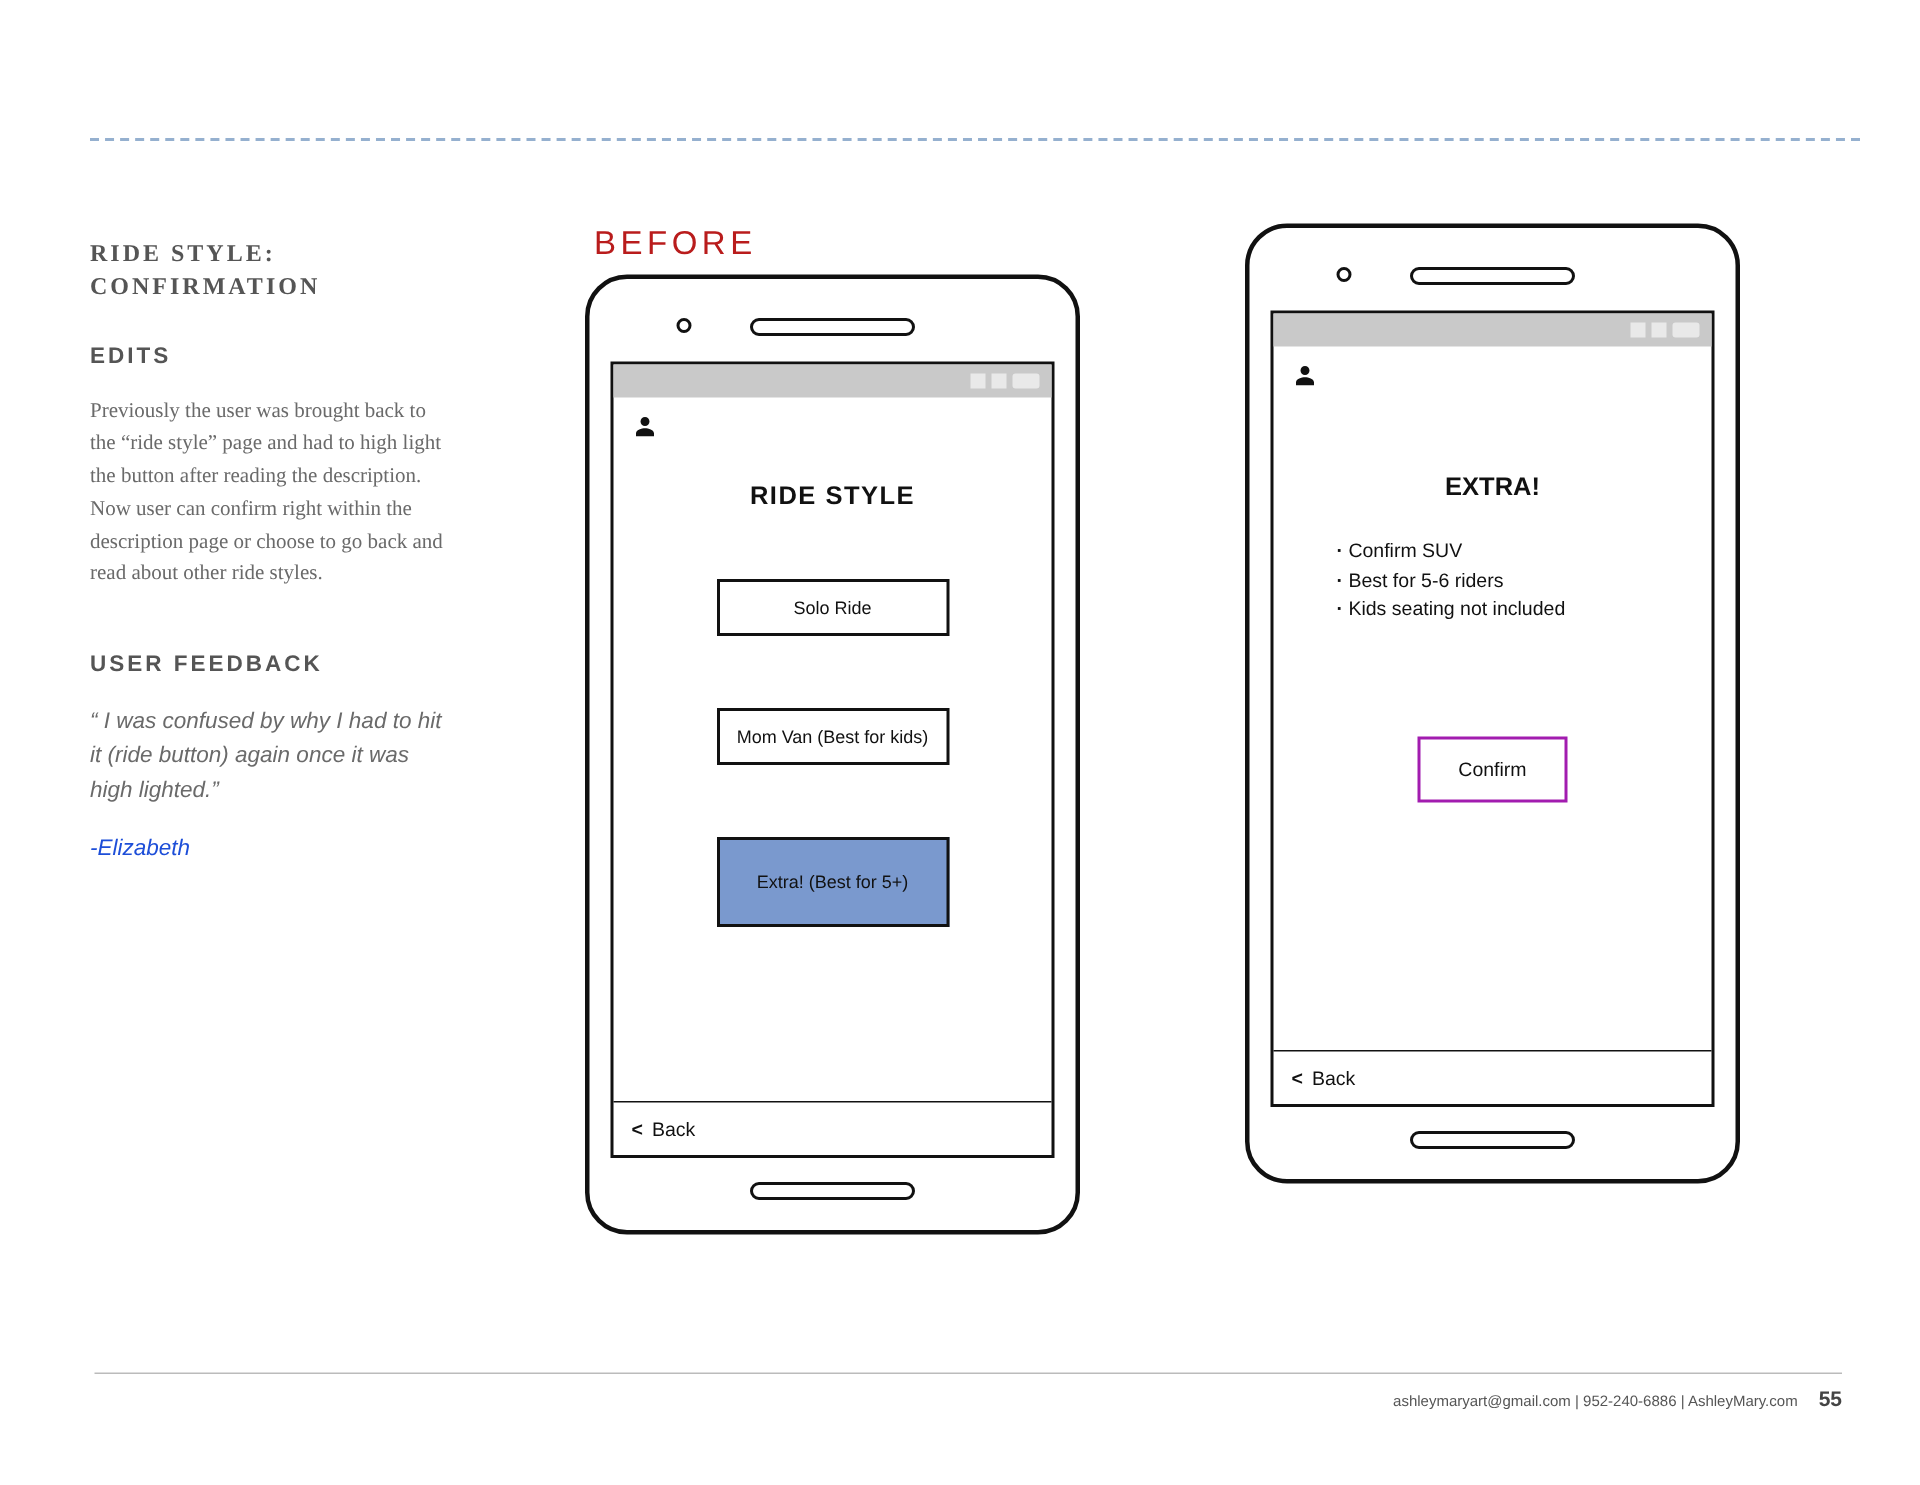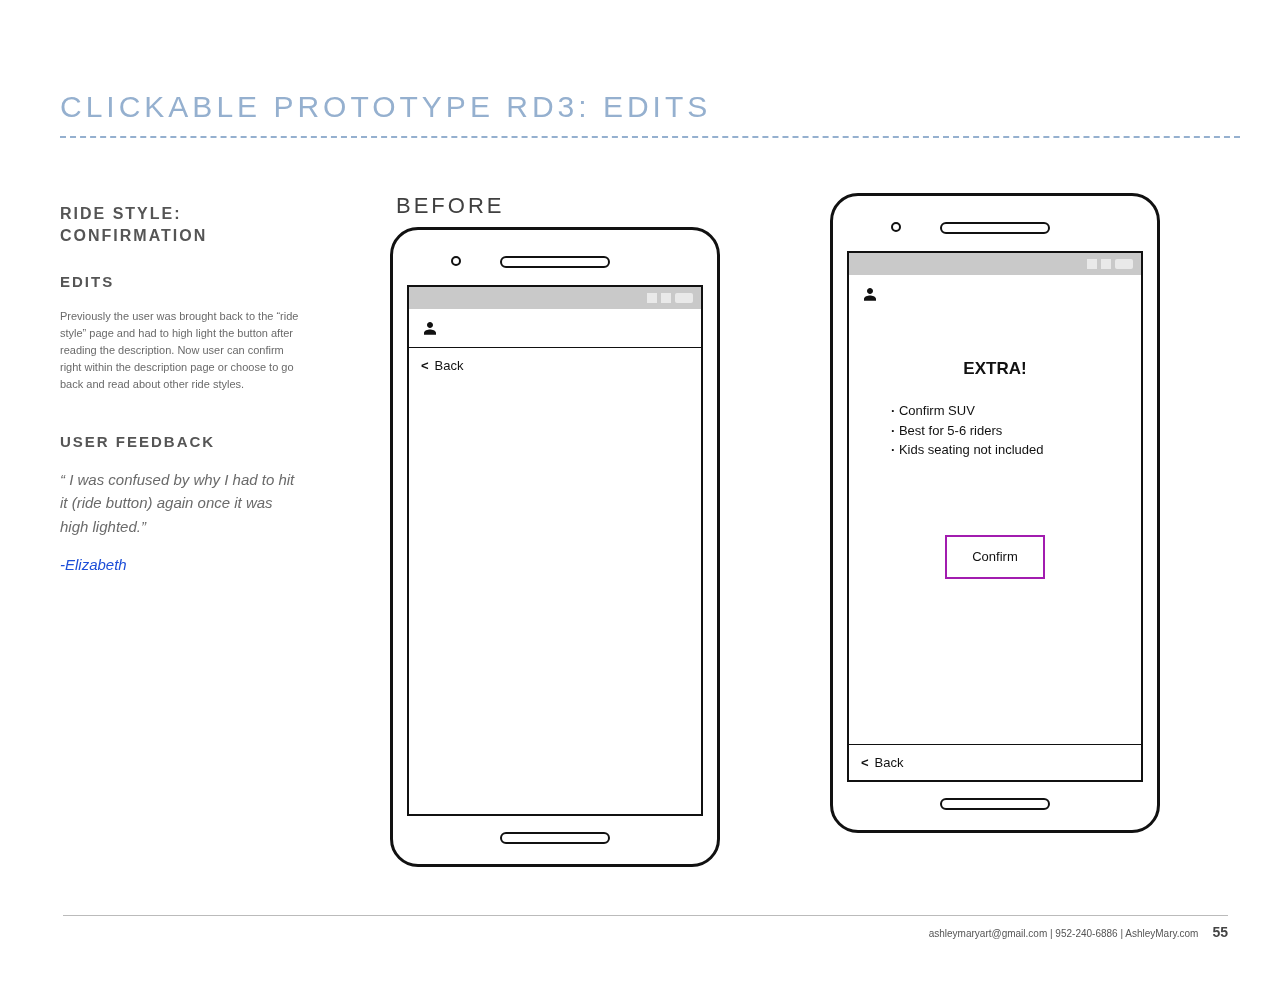--- a/index.html
+++ b/index.html
@@ -34,35 +34,37 @@
     flex: 0 0 290px;
     padding-top: 10px;
   }
   .section-sub {
     font-size: 16px;
     letter-spacing: 2px;
     font-weight: 600;
     color: #555;
     line-height: 1.4;
     margin-bottom: 25px;
+    font-family: Liberation Serif, serif;
   }
   .section-label {
     font-size: 15px;
     letter-spacing: 2px;
     font-weight: 600;
     color: #555;
     margin-bottom: 18px;
   }
   .body-text {
-    font-size: 11px;
+    font-size: 14px;
     color: #6a6a6a;
     line-height: 1.55;
     max-width: 240px;
     margin-bottom: 40px;
     font-weight: 300;
+    font-family: Liberation Serif, serif;
   }
   .quote {
     font-size: 15px;
     font-style: italic;
     color: #6a6a6a;
     line-height: 1.55;
     max-width: 240px;
     margin-bottom: 18px;
     font-weight: 300;
   }
@@ -72,21 +74,21 @@
     color: #1d4ed8;
     font-weight: 300;
   }
   .mockcol {
     flex: 0 0 auto;
     width: 400px;
   }
   .mock-label {
     font-size: 22px;
     letter-spacing: 3px;
-    color: #404040;
+    color: #b91c1c;
     font-weight: 500;
     margin-bottom: 8px;
     padding-left: 6px;
   }
 
   
   .phone {
     width: 330px;
     height: 640px;
     border: 3px solid #111;
@@ -230,21 +232,20 @@
     font-size: 10px;
     color: #555;
     gap: 14px;
   }
   .pagenum { font-size: 14px; font-weight: 600; color: #444; }
 </style>
 </head>
 <body>
 
 <div class="page">
-  <div class="page-title">CLICKABLE PROTOTYPE RD3: EDITS</div>
   <hr class="title-rule">
 
   <div class="cols">
 
     <div class="leftcol">
       <div class="section-sub" style="white-space:pre-line;">RIDE STYLE:
 CONFIRMATION</div>
       <div class="section-label">EDITS</div>
       <div class="body-text">Previously the user was brought back to the “ride style” page and had to high light the button after reading the description. Now user can confirm right within the description page or choose to go back and read about other ride styles.</div>
       <div class="section-label">USER FEEDBACK</div>
@@ -261,20 +262,32 @@
           <div class="statusbar">
             <div class="sicon"></div>
             <div class="sicon"></div>
             <div class="sicon wide"></div>
           </div>
           <div class="appbar">
             <svg class="user-icon" viewBox="0 0 24 24" width="18" height="18">
                 <path fill="#111" d="M12 12c2.2 0 4-1.8 4-4s-1.8-4-4-4-4 1.8-4 4 1.8 4 4 4zm0 2c-3 0-8 1.5-8 4.5V21h16v-2.5c0-3-5-4.5-8-4.5z"></path>
               </svg>
           </div>
+          <div class="content">
+            <div class="screen-title">RIDE STYLE</div>
+            <div class="opt-btn">
+                <span>Solo Ride</span>
+              </div>
+            <div class="opt-btn">
+                <span>Mom Van (Best for kids)</span>
+              </div>
+            <div class="opt-btn selected">
+                <span>Extra! (Best for 5+)</span>
+              </div>
+          </div>
           <div class="backbar">
             <span class="chev">&lt;</span>
             <span>Back</span>
           </div>
         </div>
         <div class="homepill"></div>
       </div>
     </div>
 
     <div class="mockcol">

